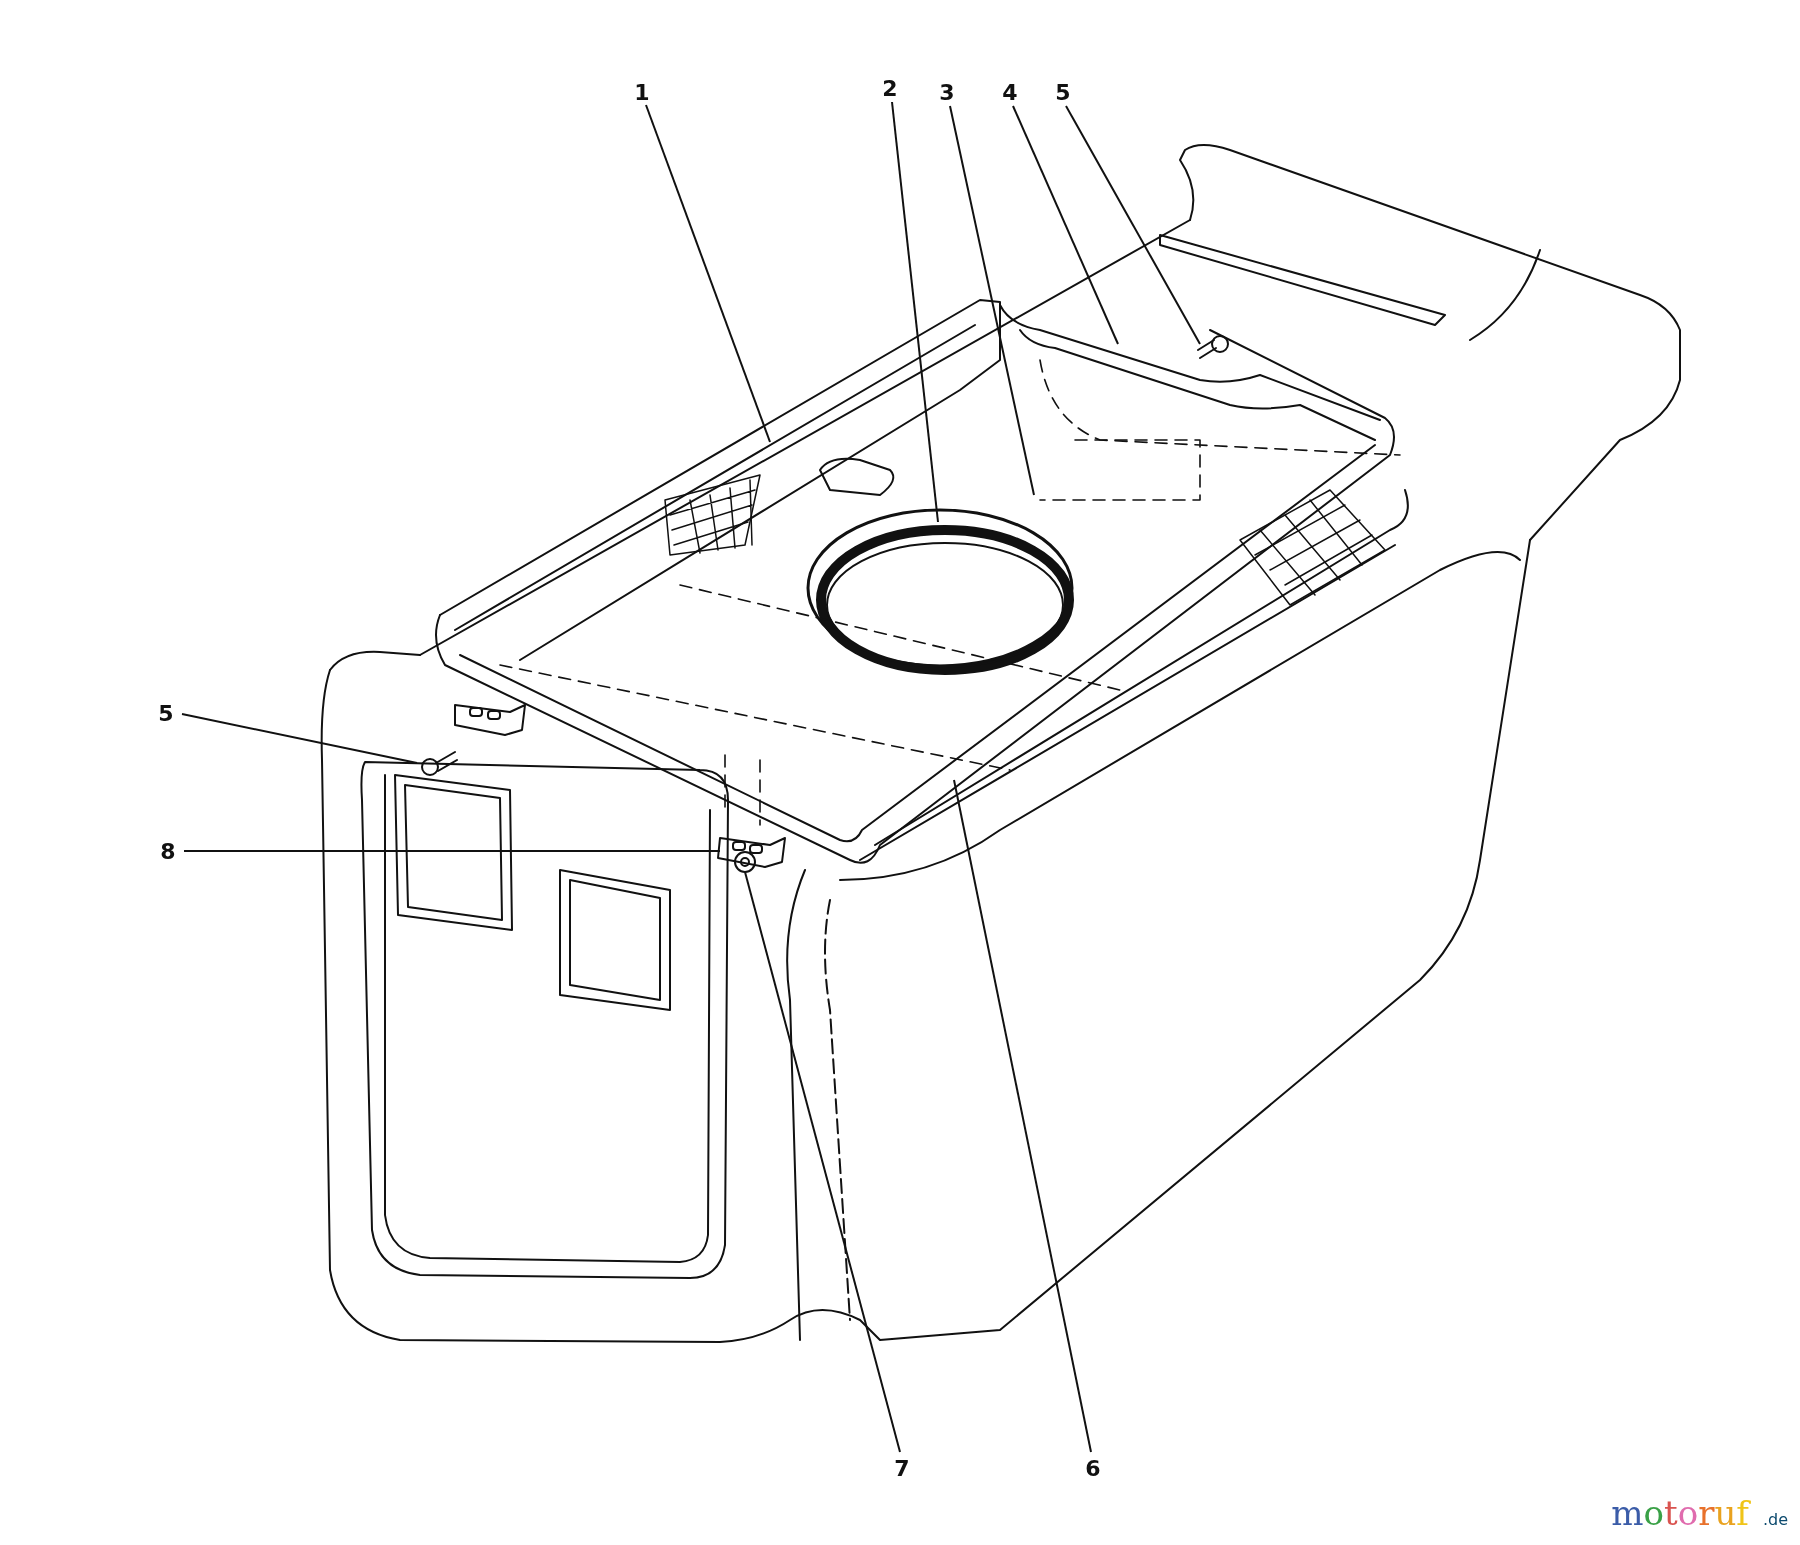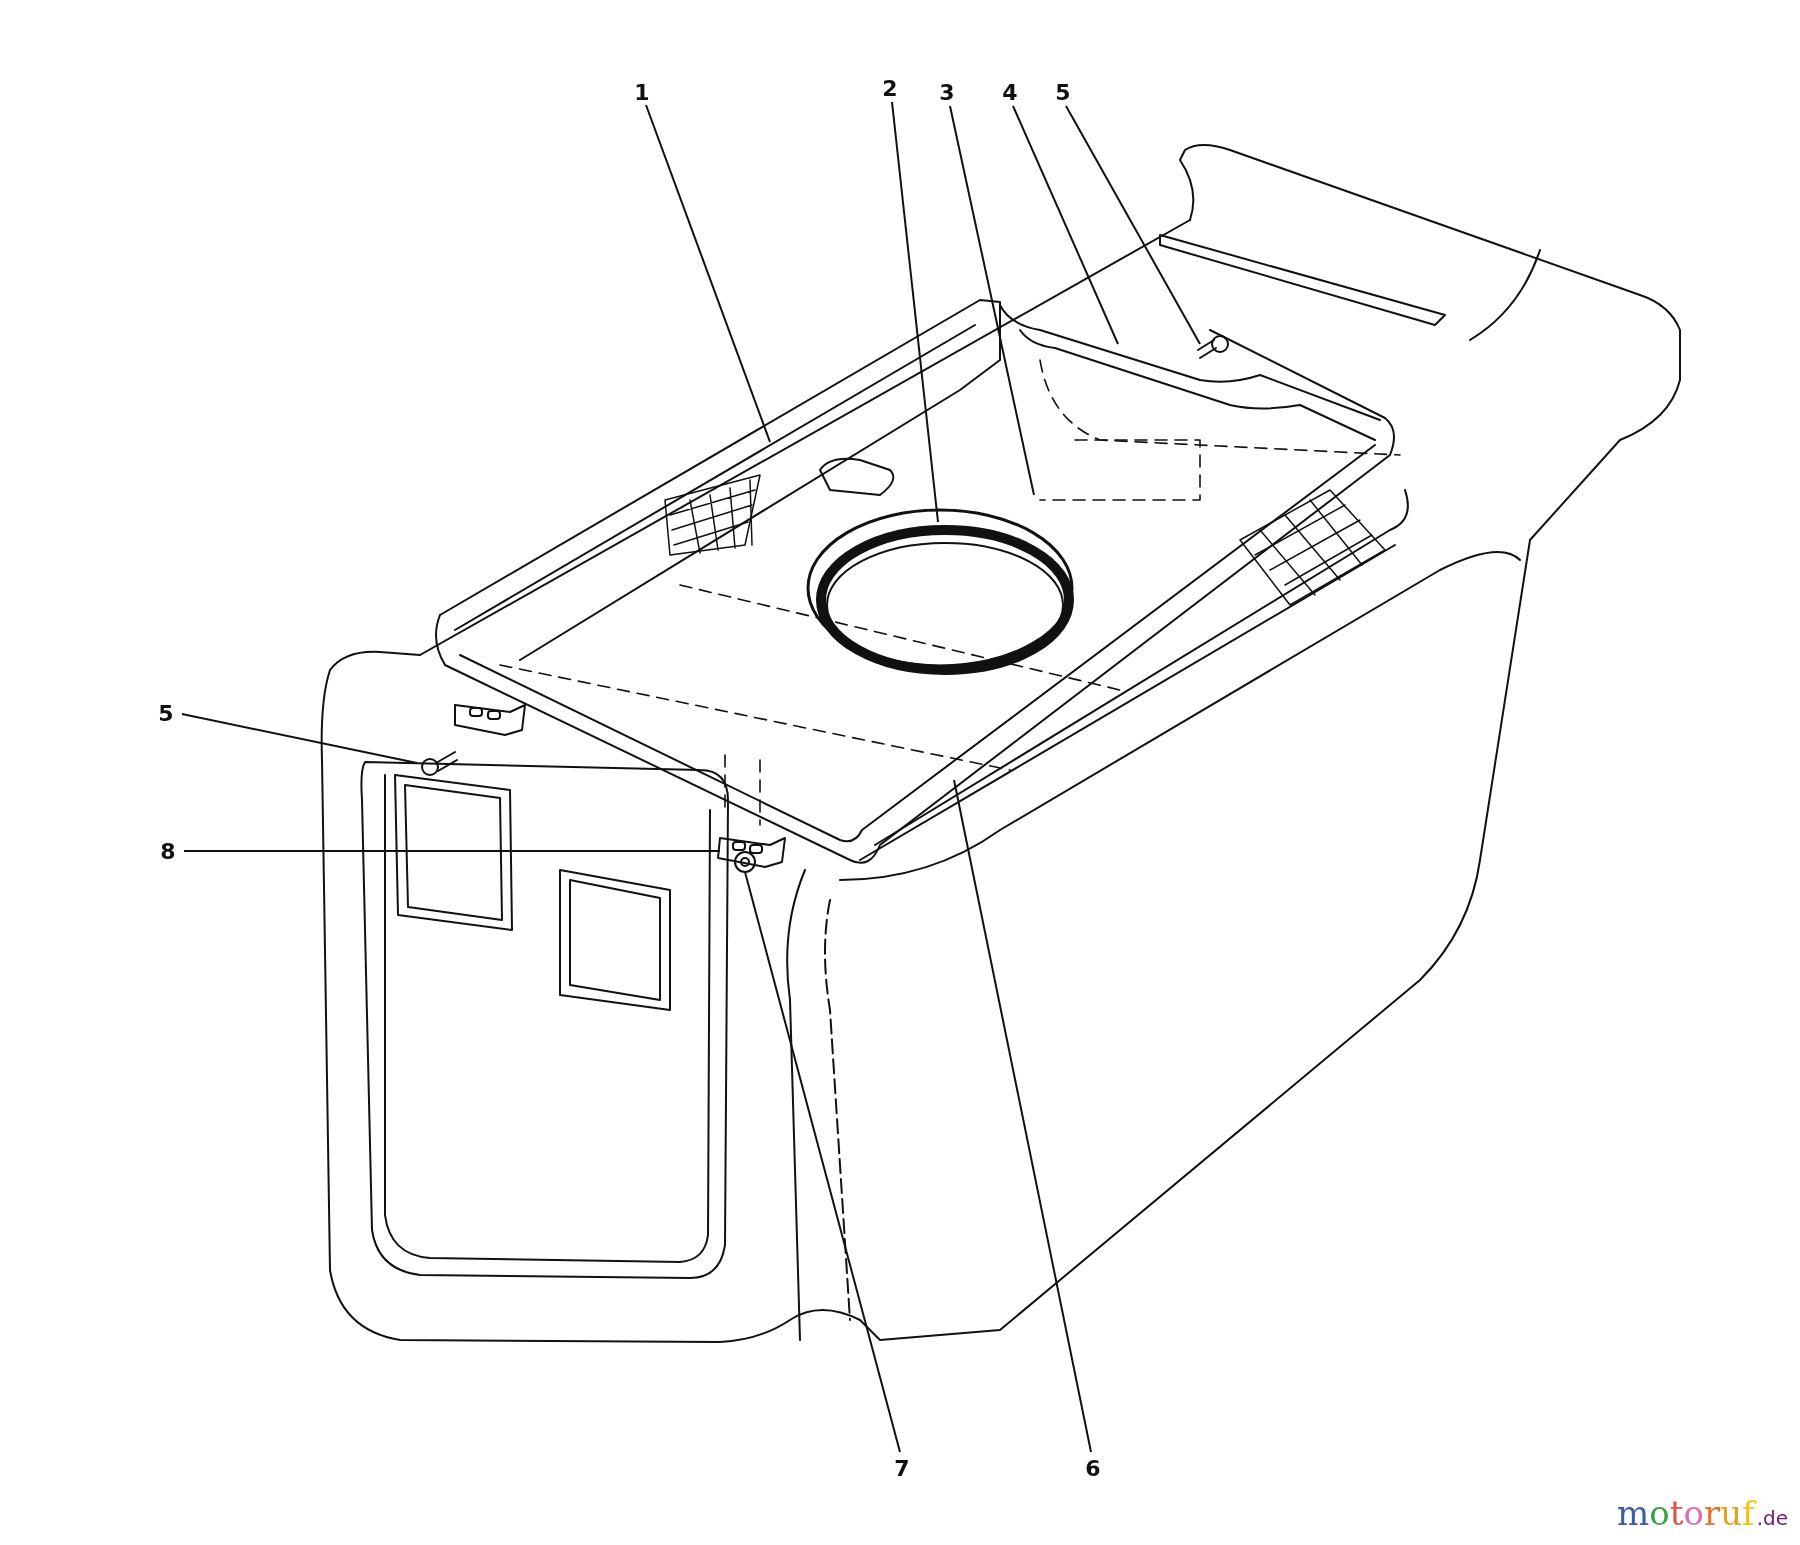--- a/index.html
+++ b/index.html
@@ -1,21 +1,21 @@
 <!DOCTYPE html>
 <html><head>
 <meta charset="utf-8">
 <style>
   html,body{margin:0;padding:0;background:#ffffff;}
   #stage{position:relative;width:1800px;height:1545px;background:#ffffff;overflow:hidden;}
   svg{position:absolute;left:0;top:0;}
   .callout{position:absolute;font-family:"DejaVu Sans",sans-serif;font-weight:bold;font-size:22px;color:#111;transform:translate(-50%,-50%);}
   #watermark{position:absolute;right:12px;bottom:12px;font-family:"DejaVu Serif",serif;font-size:34px;letter-spacing:0px;}
   #watermark span{display:inline-block;}
-  #watermark .tld{font-family:"DejaVu Sans",sans-serif;font-size:20px;color:#701a75;margin-left:2px;}
+  #watermark .tld{font-family:"DejaVu Sans",sans-serif;font-size:16px;color:#0c4a6e;margin-left:14px;}
 </style>
 </head>
 <body>
 
 <div id="stage">
   <svg width="1800" height="1545" viewBox="0 0 1800 1545" fill="none" stroke="#111" stroke-width="2" stroke-linecap="round" stroke-linejoin="round">
 
     <g>
       <path d="M330 670 Q 320 700 322 760 L 330 1270 Q 340 1330 400 1340 L 720 1342 Q 760 1340 790 1320 Q 820 1300 860 1320 L 880 1340 L 1000 1330 L 1420 980 Q 1470 930 1480 860 L 1530 540"></path>
       <path d="M330 670 Q 345 650 380 652 L 420 655"></path>

